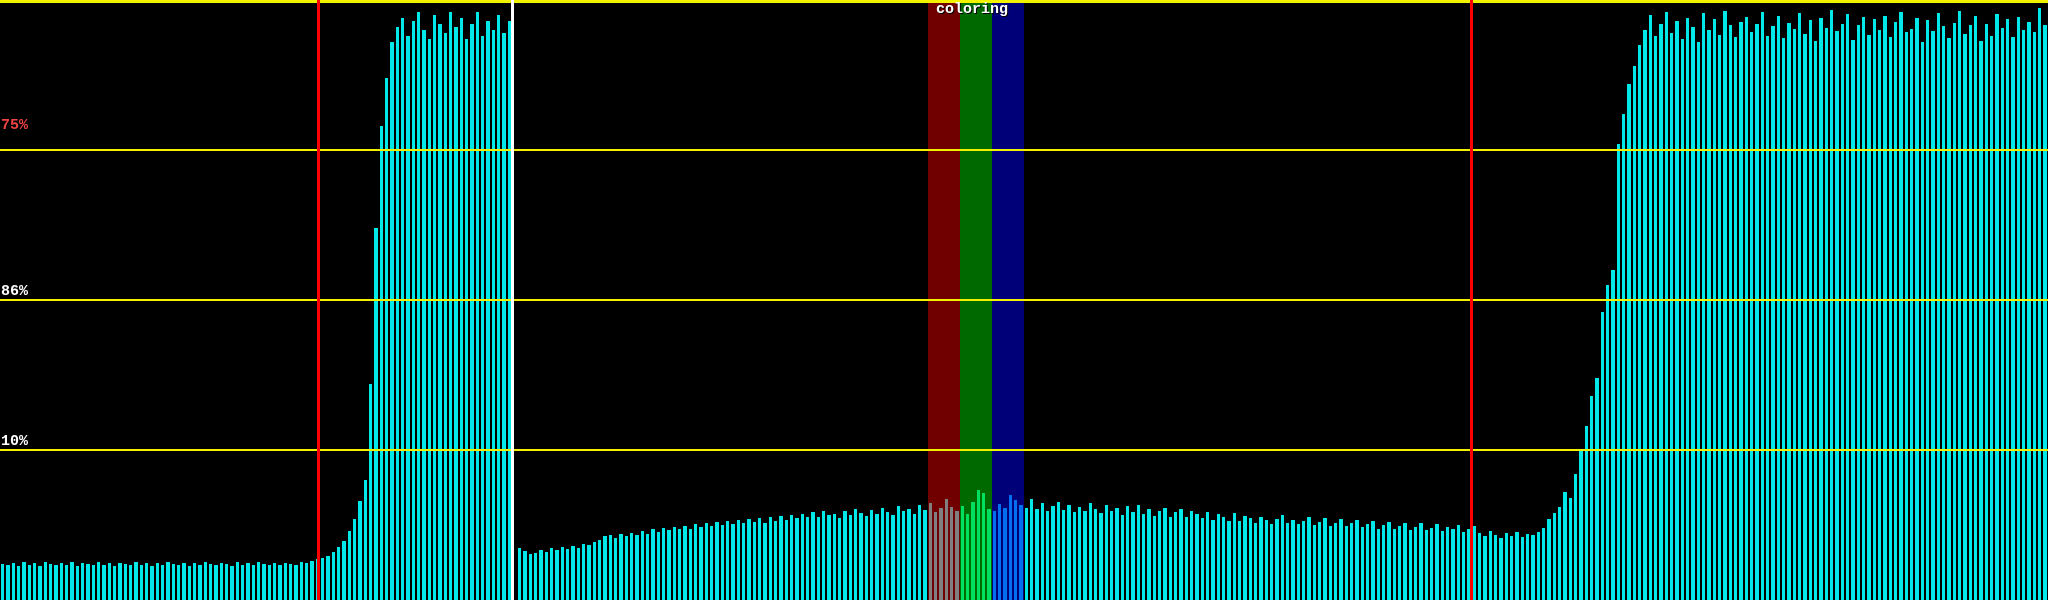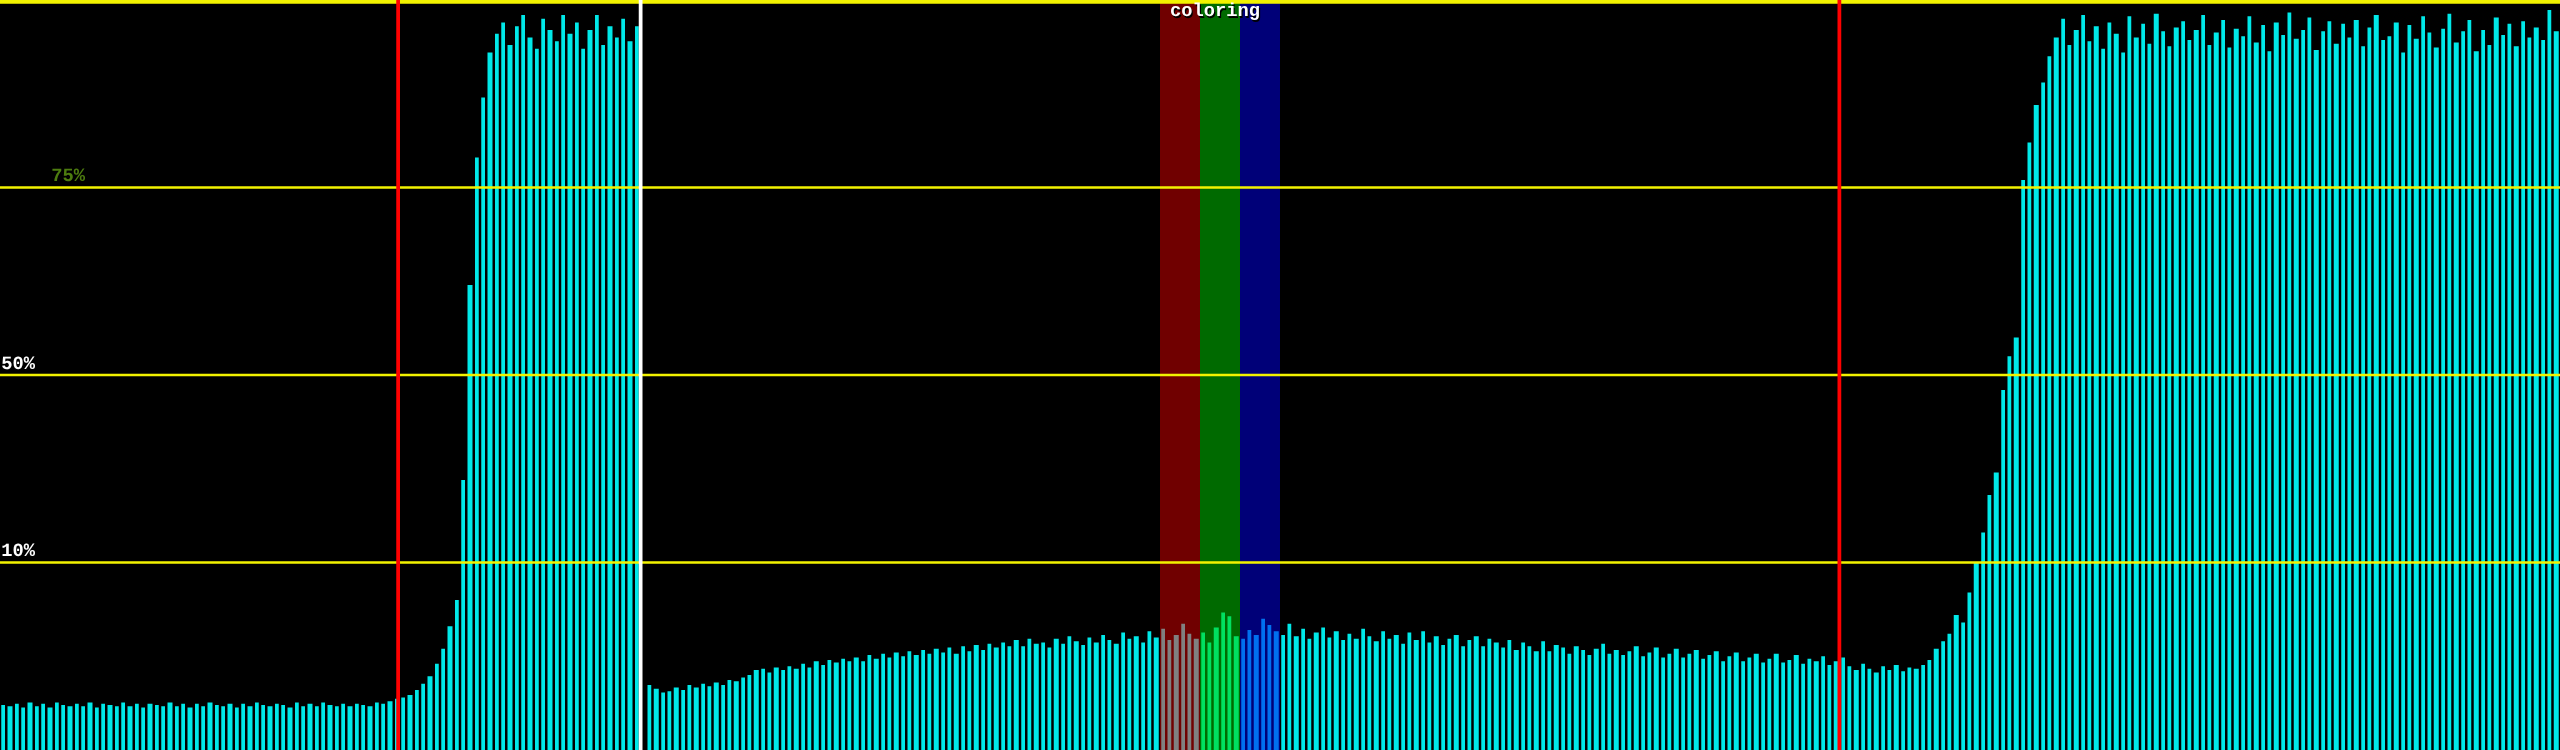--- a/index.html
+++ b/index.html
@@ -412,23 +412,23 @@
       <div class="bar" style="left: 2016.66px; width: 3.4px; height: 583.2px; background: rgb(0, 232, 232);"></div>
       <div class="bar" style="left: 2021.99px; width: 3.4px; height: 570px; background: rgb(0, 232, 232);"></div>
       <div class="bar" style="left: 2027.32px; width: 3.4px; height: 578.4px; background: rgb(0, 232, 232);"></div>
       <div class="bar" style="left: 2032.66px; width: 3.4px; height: 567.6px; background: rgb(0, 232, 232);"></div>
       <div class="bar" style="left: 2037.99px; width: 3.4px; height: 591.6px; background: rgb(0, 232, 232);"></div>
       <div class="bar" style="left: 2043.32px; width: 3.4px; height: 575.4px; background: rgb(0, 232, 232);"></div>
     </div>
   <div id="grid-layer">
       <div class="gridline" style="top: 0px; height: 3px; background: rgb(242, 242, 0);"></div>
       <div class="gridline" style="top: 149px; height: 2px; background: rgb(242, 242, 0);"></div>
-      <div class="pct-label" style="top: 134px; color: #4d7c0f; margin-left: 40px;">75%</div>
+      <div class="pct-label" style="top: 118px; color: #ef4444;">75%</div>
       <div class="gridline" style="top: 299px; height: 2px; background: rgb(242, 242, 0);"></div>
-      <div class="pct-label" style="top: 284px; color: rgb(255, 255, 255);">50%</div>
+      <div class="pct-label" style="top: 284px; color: rgb(255, 255, 255);">86%</div>
       <div class="gridline" style="top: 449px; height: 2px; background: rgb(242, 242, 0);"></div>
       <div class="pct-label" style="top: 434px; color: rgb(255, 255, 255);">10%</div>
     </div>
   <div id="marker-layer">
       <div class="vline" style="left: 317px; width: 3px; background: rgb(255, 0, 0);"></div>
       <div class="vline" style="left: 1470px; width: 3px; background: rgb(255, 0, 0);"></div>
       <div class="vline" style="left: 511px; width: 3px; background: rgb(255, 255, 255); z-index: 3;"></div>
     </div>
   <div class="coloring-label">coloring</div>
 </div>

